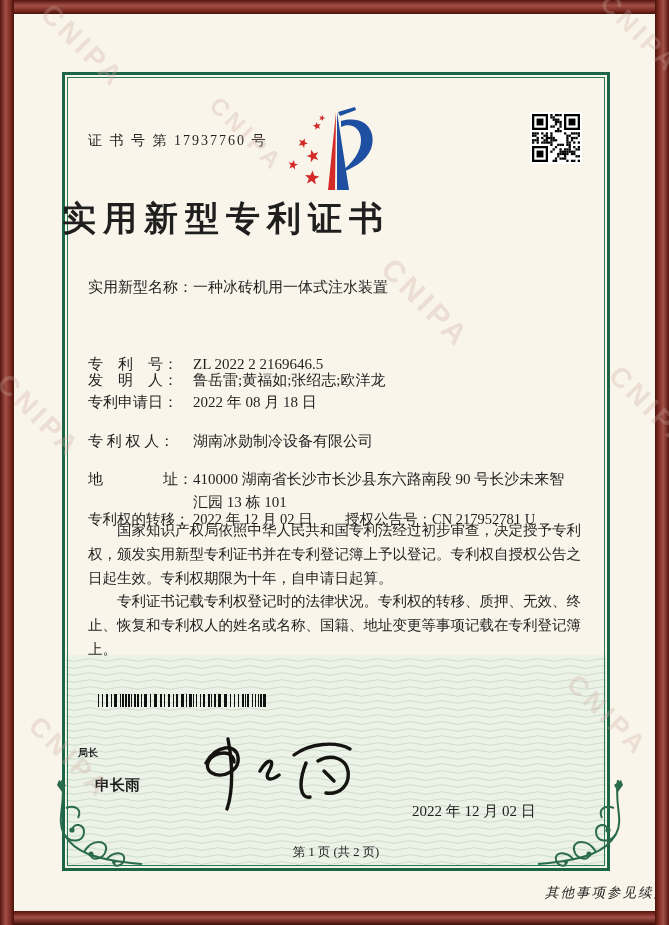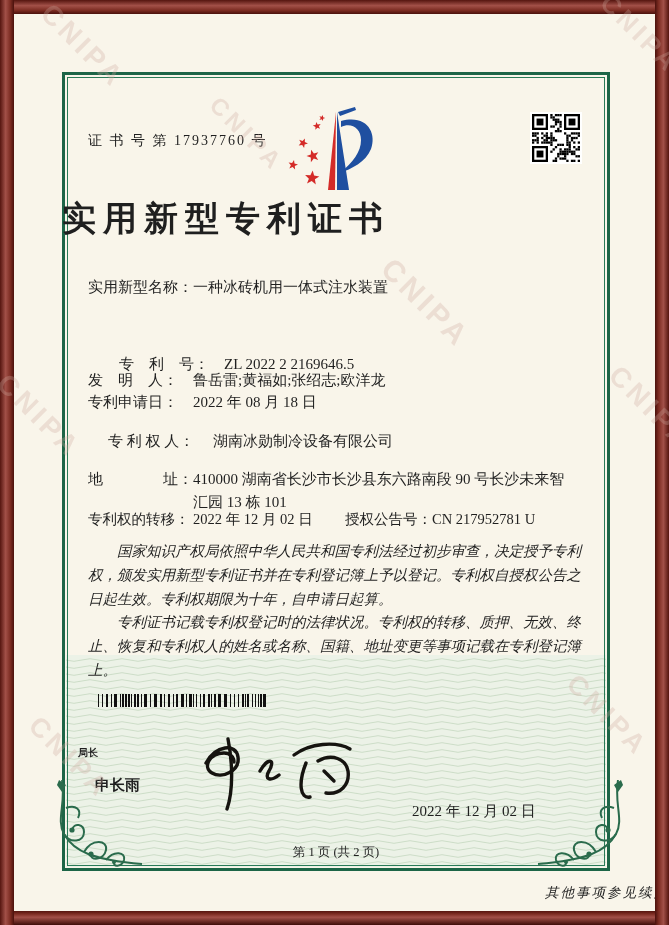--- a/index.html
+++ b/index.html
@@ -39,22 +39,22 @@
   
   .abs{position:absolute;z-index:4;}
   .certno{left:88px;top:112px;font-size:14px;letter-spacing:2px;margin-top:20px;}
   .title{left:62px;top:196px;width:548px;text-align:left;
     font-size:34px;font-weight:bold;letter-spacing:7px;}
   .field{left:88px;width:500px;font-size:15px;line-height:1.5;}
   .field .lab{display:inline-block;min-width:105px;vertical-align:top;}
   .field .val{display:inline-block;vertical-align:top;max-width:372px;}
   .row7{left:88px;top:510px;width:520px;font-size:14.5px;}
   .row7 .pair2{position:absolute;left:257px;top:0;white-space:nowrap;}
-  .paras{left:88px;top:540px;width:494px;font-size:14.5px;line-height:1.64;
-    font-style:italic;}
+  .paras{left:88px;top:519px;width:494px;font-size:14.5px;line-height:1.64;
+    }
   .paras p{margin:0;text-indent:2em;}
   .sig-title{left:78px;top:746px;font-size:10px;font-weight:600;
     font-family:"Liberation Sans","DejaVu Sans",sans-serif;}
   .sig-name{left:95px;top:776px;font-size:15px;font-weight:600;
     font-family:"Liberation Sans","DejaVu Sans",sans-serif;}
   .date{left:412px;top:802px;font-size:15px;}
   .pageinfo{left:62px;top:844px;width:548px;text-align:center;font-size:12.5px;}
   .footnote{left:0;top:884px;width:669px;text-align:right;font-size:13.5px;
     font-style:italic;letter-spacing:2px;}
 
@@ -262,27 +262,27 @@
   </svg>
 
 <div class="abs title">实用新型专利证书</div>
 
 <div class="abs field" style="top:276px;">
   <span class="lab">实用新型名称：</span><span class="val">一种冰砖机用一体式注水装置</span>
 </div>
 <div class="abs field" style="top:333px;margin-top:36px;">
   <span class="lab">发　明　人：</span><span class="val">鲁岳雷;黄福如;张绍志;欧洋龙</span>
 </div>
-<div class="abs field" style="top:353px;margin-left:31px;">
+<div class="abs field" style="top:353px;">
   <span class="lab">专　利　号：</span><span class="val">ZL 2022 2 2169646.5</span>
 </div>
 <div class="abs field" style="top:391px;">
   <span class="lab">专利申请日：</span><span class="val">2022 年 08 月 18 日</span>
 </div>
-<div class="abs field" style="top:430px;margin-left:20px;">
+<div class="abs field" style="top:430px;">
   <span class="lab">专 利 权 人：</span><span class="val">湖南冰勋制冷设备有限公司</span>
 </div>
 <div class="abs field" style="top:468px;">
   <span class="lab">地　　　　址：</span><span class="val">410000 湖南省长沙市长沙县东六路南段 90 号长沙未来智汇园 13 栋 101</span>
 </div>
 <div class="abs row7">
   <span><span class="lab" style="display:inline-block;min-width:105px;">专利权的转移：</span><span>2022 年 12 月 02 日</span></span>
   <span class="pair2"><span>授权公告号：</span><span>CN 217952781 U</span></span>
 </div>
 

